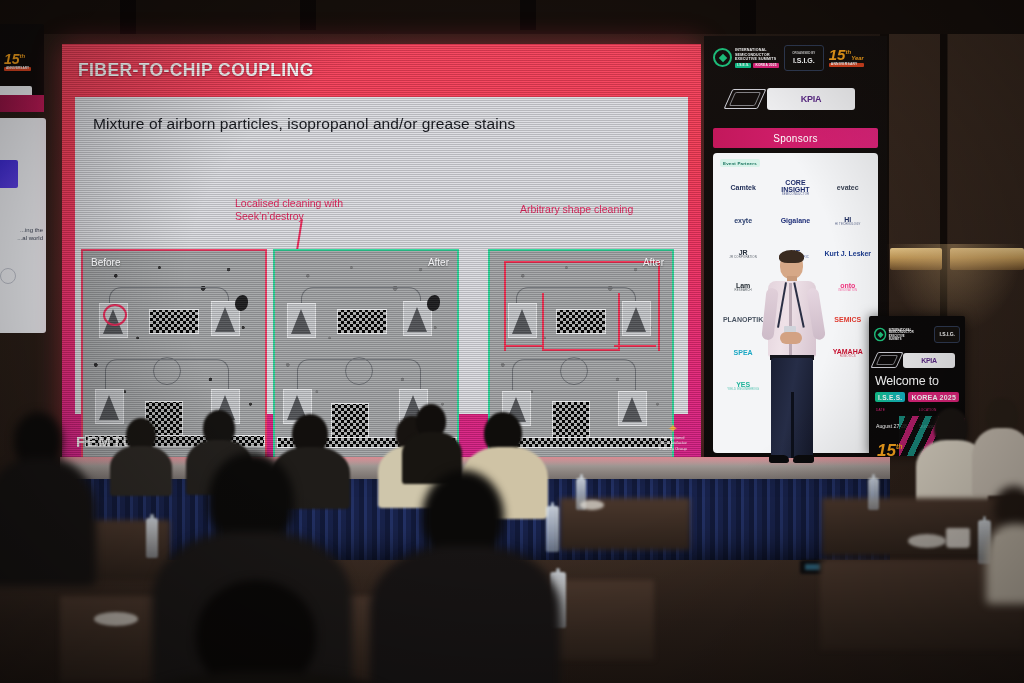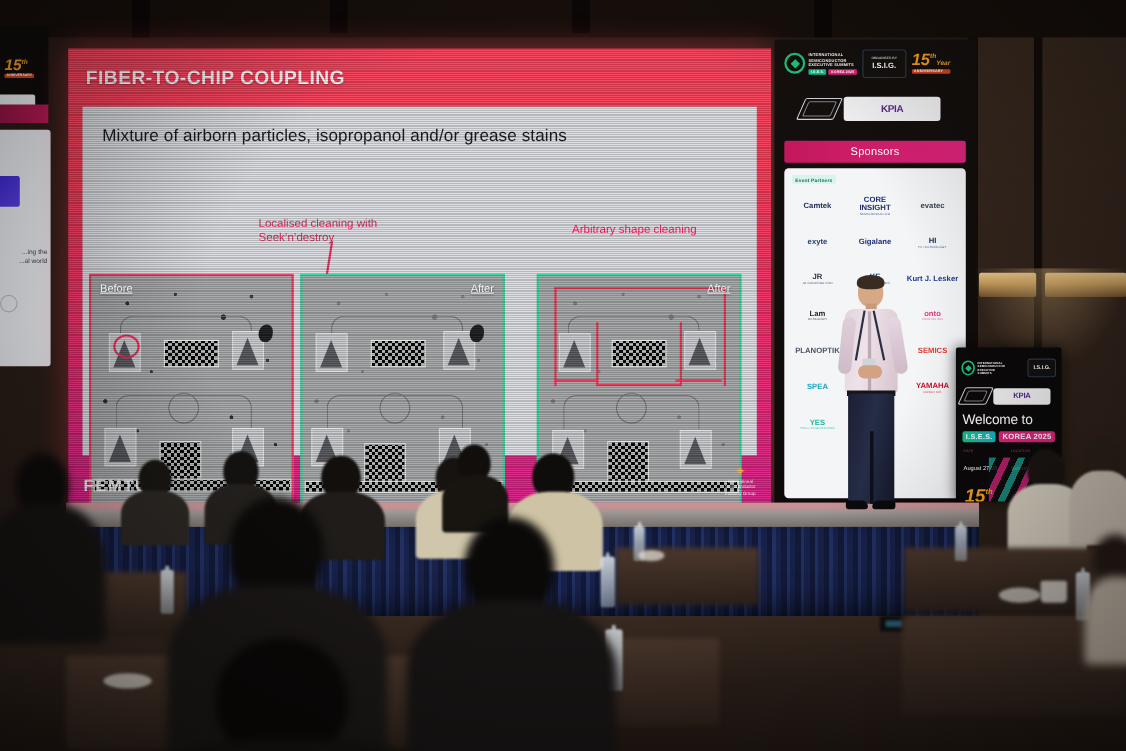--- a/index.html
+++ b/index.html
@@ -37,21 +37,21 @@
     background:#ef2b5c;transform:rotate(9deg);transform-origin:top center;}
   .anno-arrow:after{content:"";position:absolute;left:-3px;top:46px;border-left:4px solid transparent;
     border-right:4px solid transparent;border-top:7px solid #ef2b5c;}
 
   
   .mg{position:absolute;top:152px;width:186px;height:211px;box-sizing:border-box;
     background:#a4a6a8;overflow:hidden;}
   .mg.b1{left:6px;border:2.5px solid #ef3a63;}
   .mg.b2{left:198px;border:2.5px solid #2fd69a;}
   .mg.b3{left:413px;border:2.5px solid #2fd69a;}
-  .mg-label{position:absolute;color:#f2f2f4;font-size:10px;text-shadow:0 1px 2px rgba(0,0,0,.45);z-index:6;text-decoration:underline;}
+  .mg-label{position:absolute;color:#f2f2f4;font-size:10px;text-shadow:0 1px 2px rgba(0,0,0,.45);z-index:6;}
   .mg-label.left{left:8px;top:6px;}
   .mg-label.right{right:8px;top:6px;}
   .mg-noise{position:absolute;inset:0;
     background-image:
       radial-gradient(circle at 18% 12%,#2b2b2d 1.6px,transparent 2px),
       radial-gradient(circle at 42% 8%,#333 1.2px,transparent 1.7px),
       radial-gradient(circle at 66% 18%,#2b2b2d 2.2px,transparent 2.7px),
       radial-gradient(circle at 80% 9%,#39393b 1.5px,transparent 2px),
       radial-gradient(circle at 11% 33%,#2e2e30 2.4px,transparent 2.9px),
       radial-gradient(circle at 30% 42%,#333 1.1px,transparent 1.6px),

